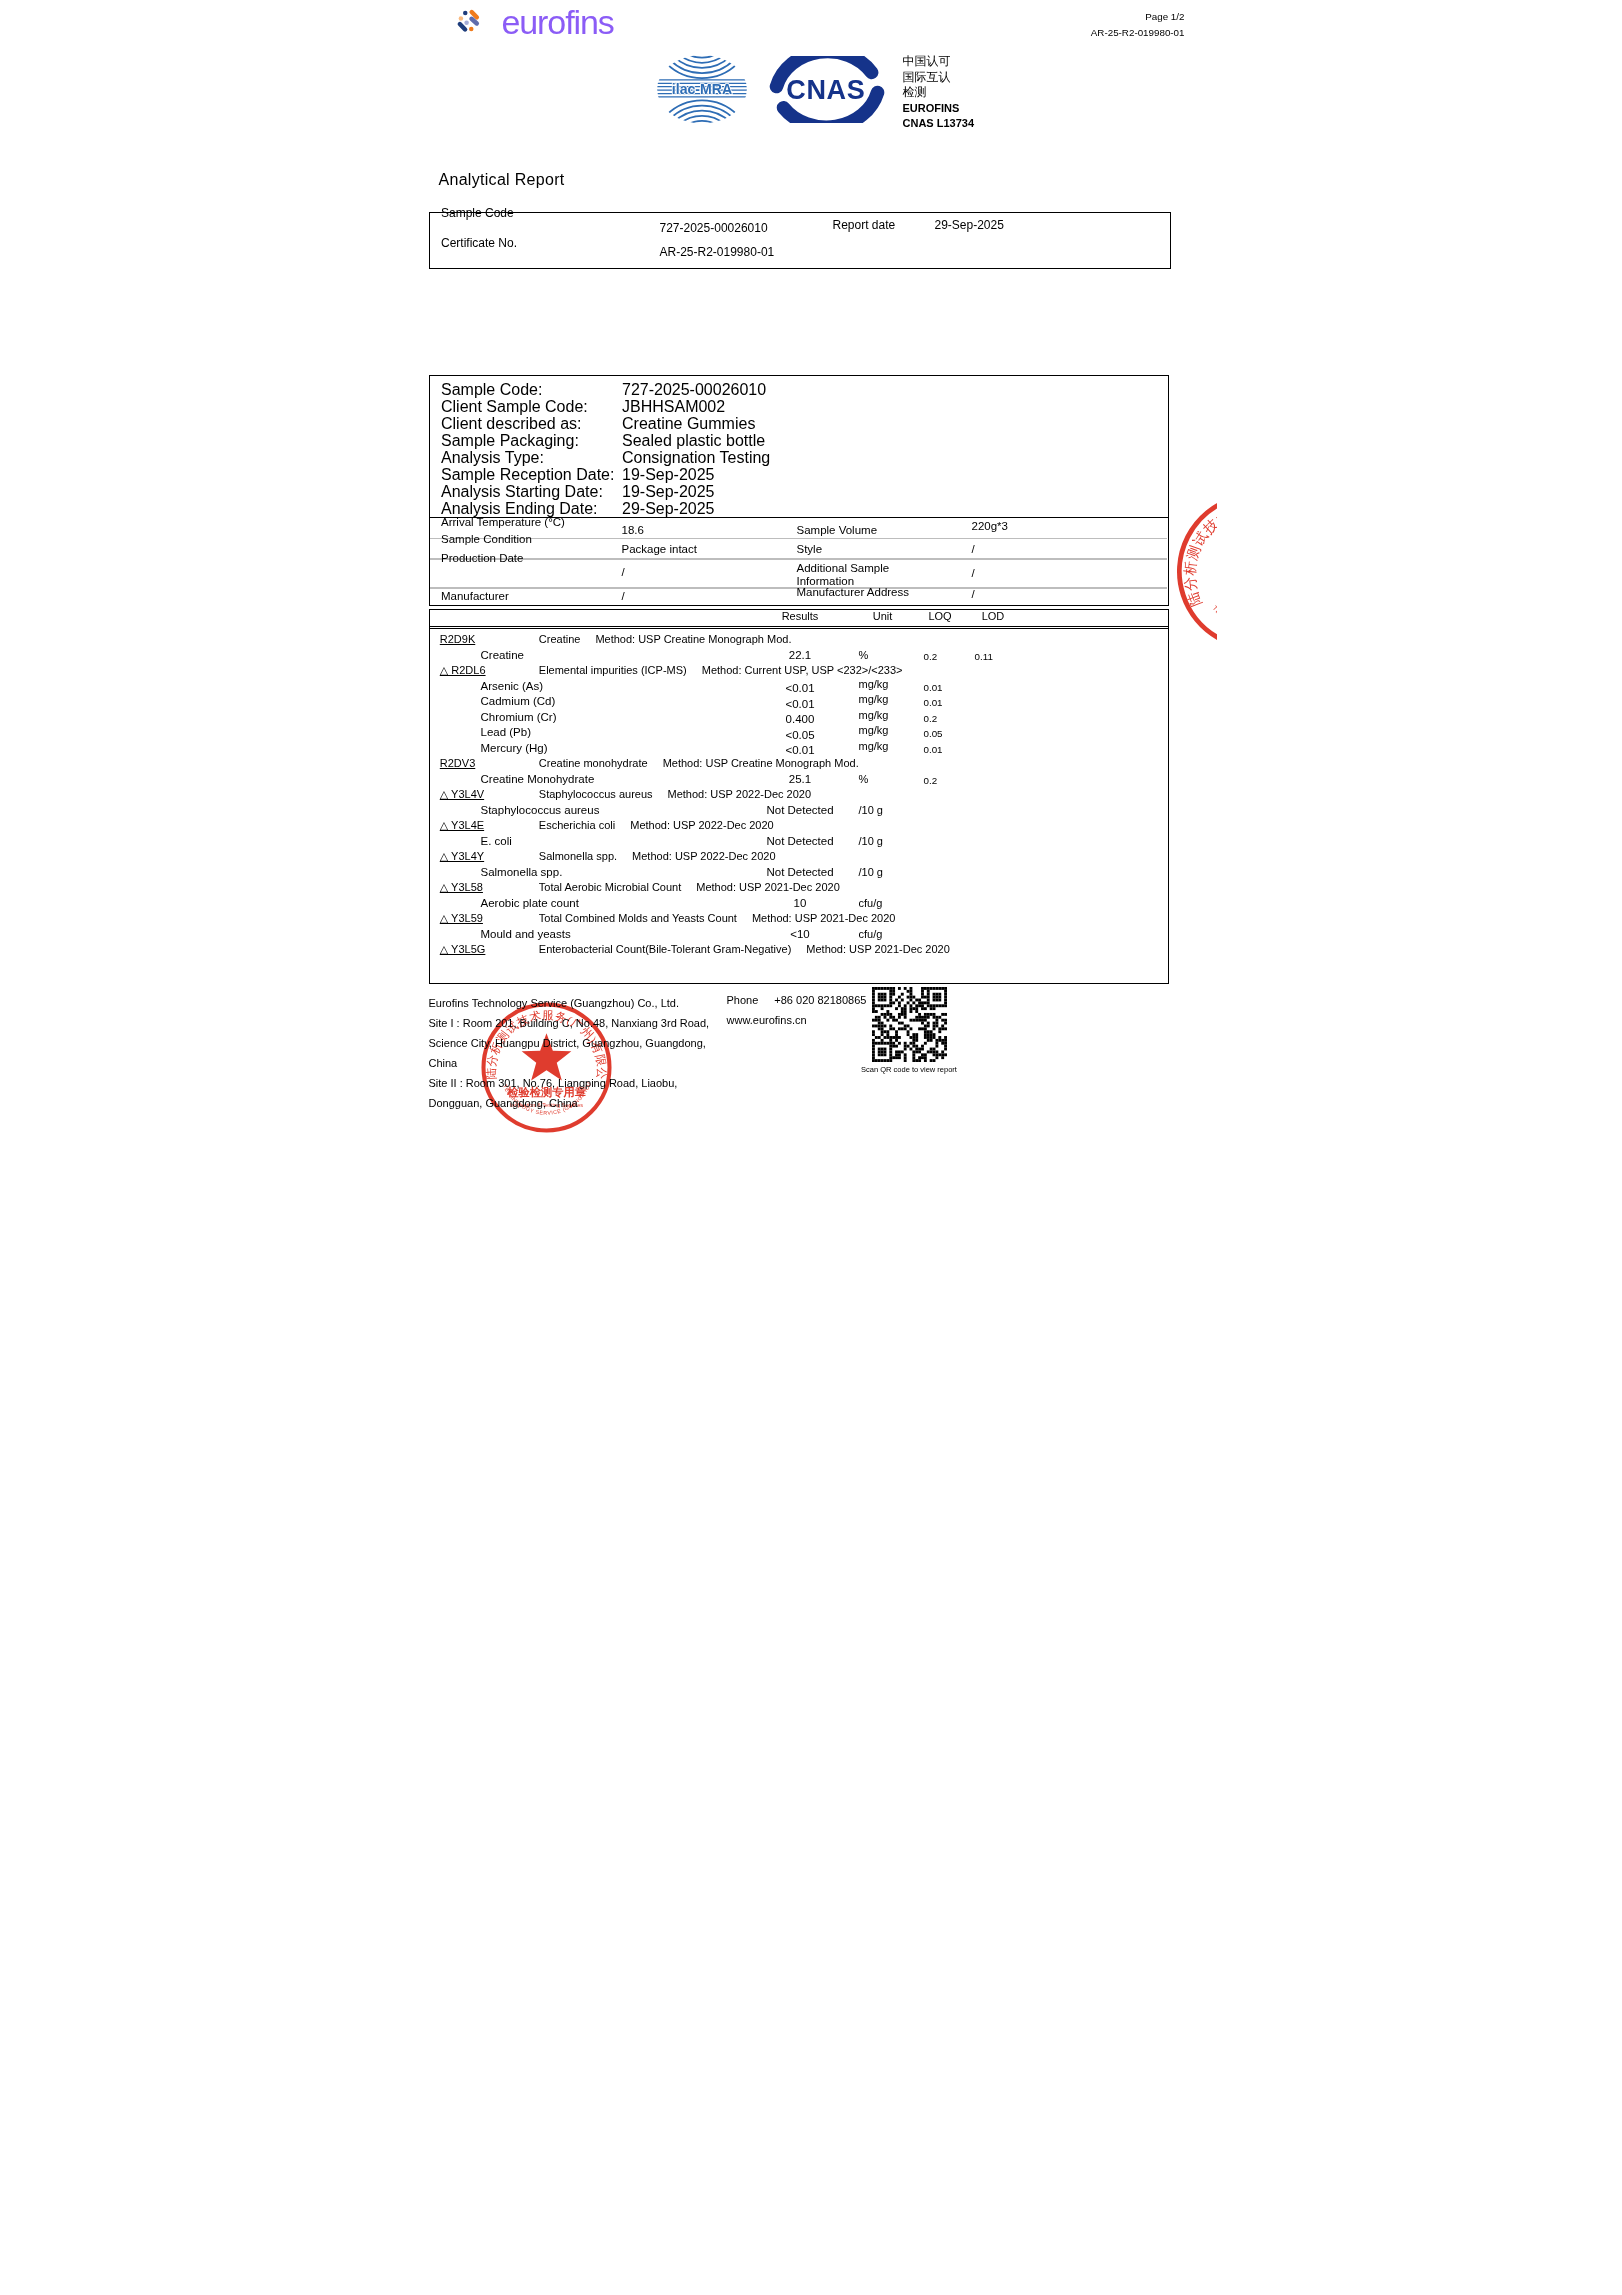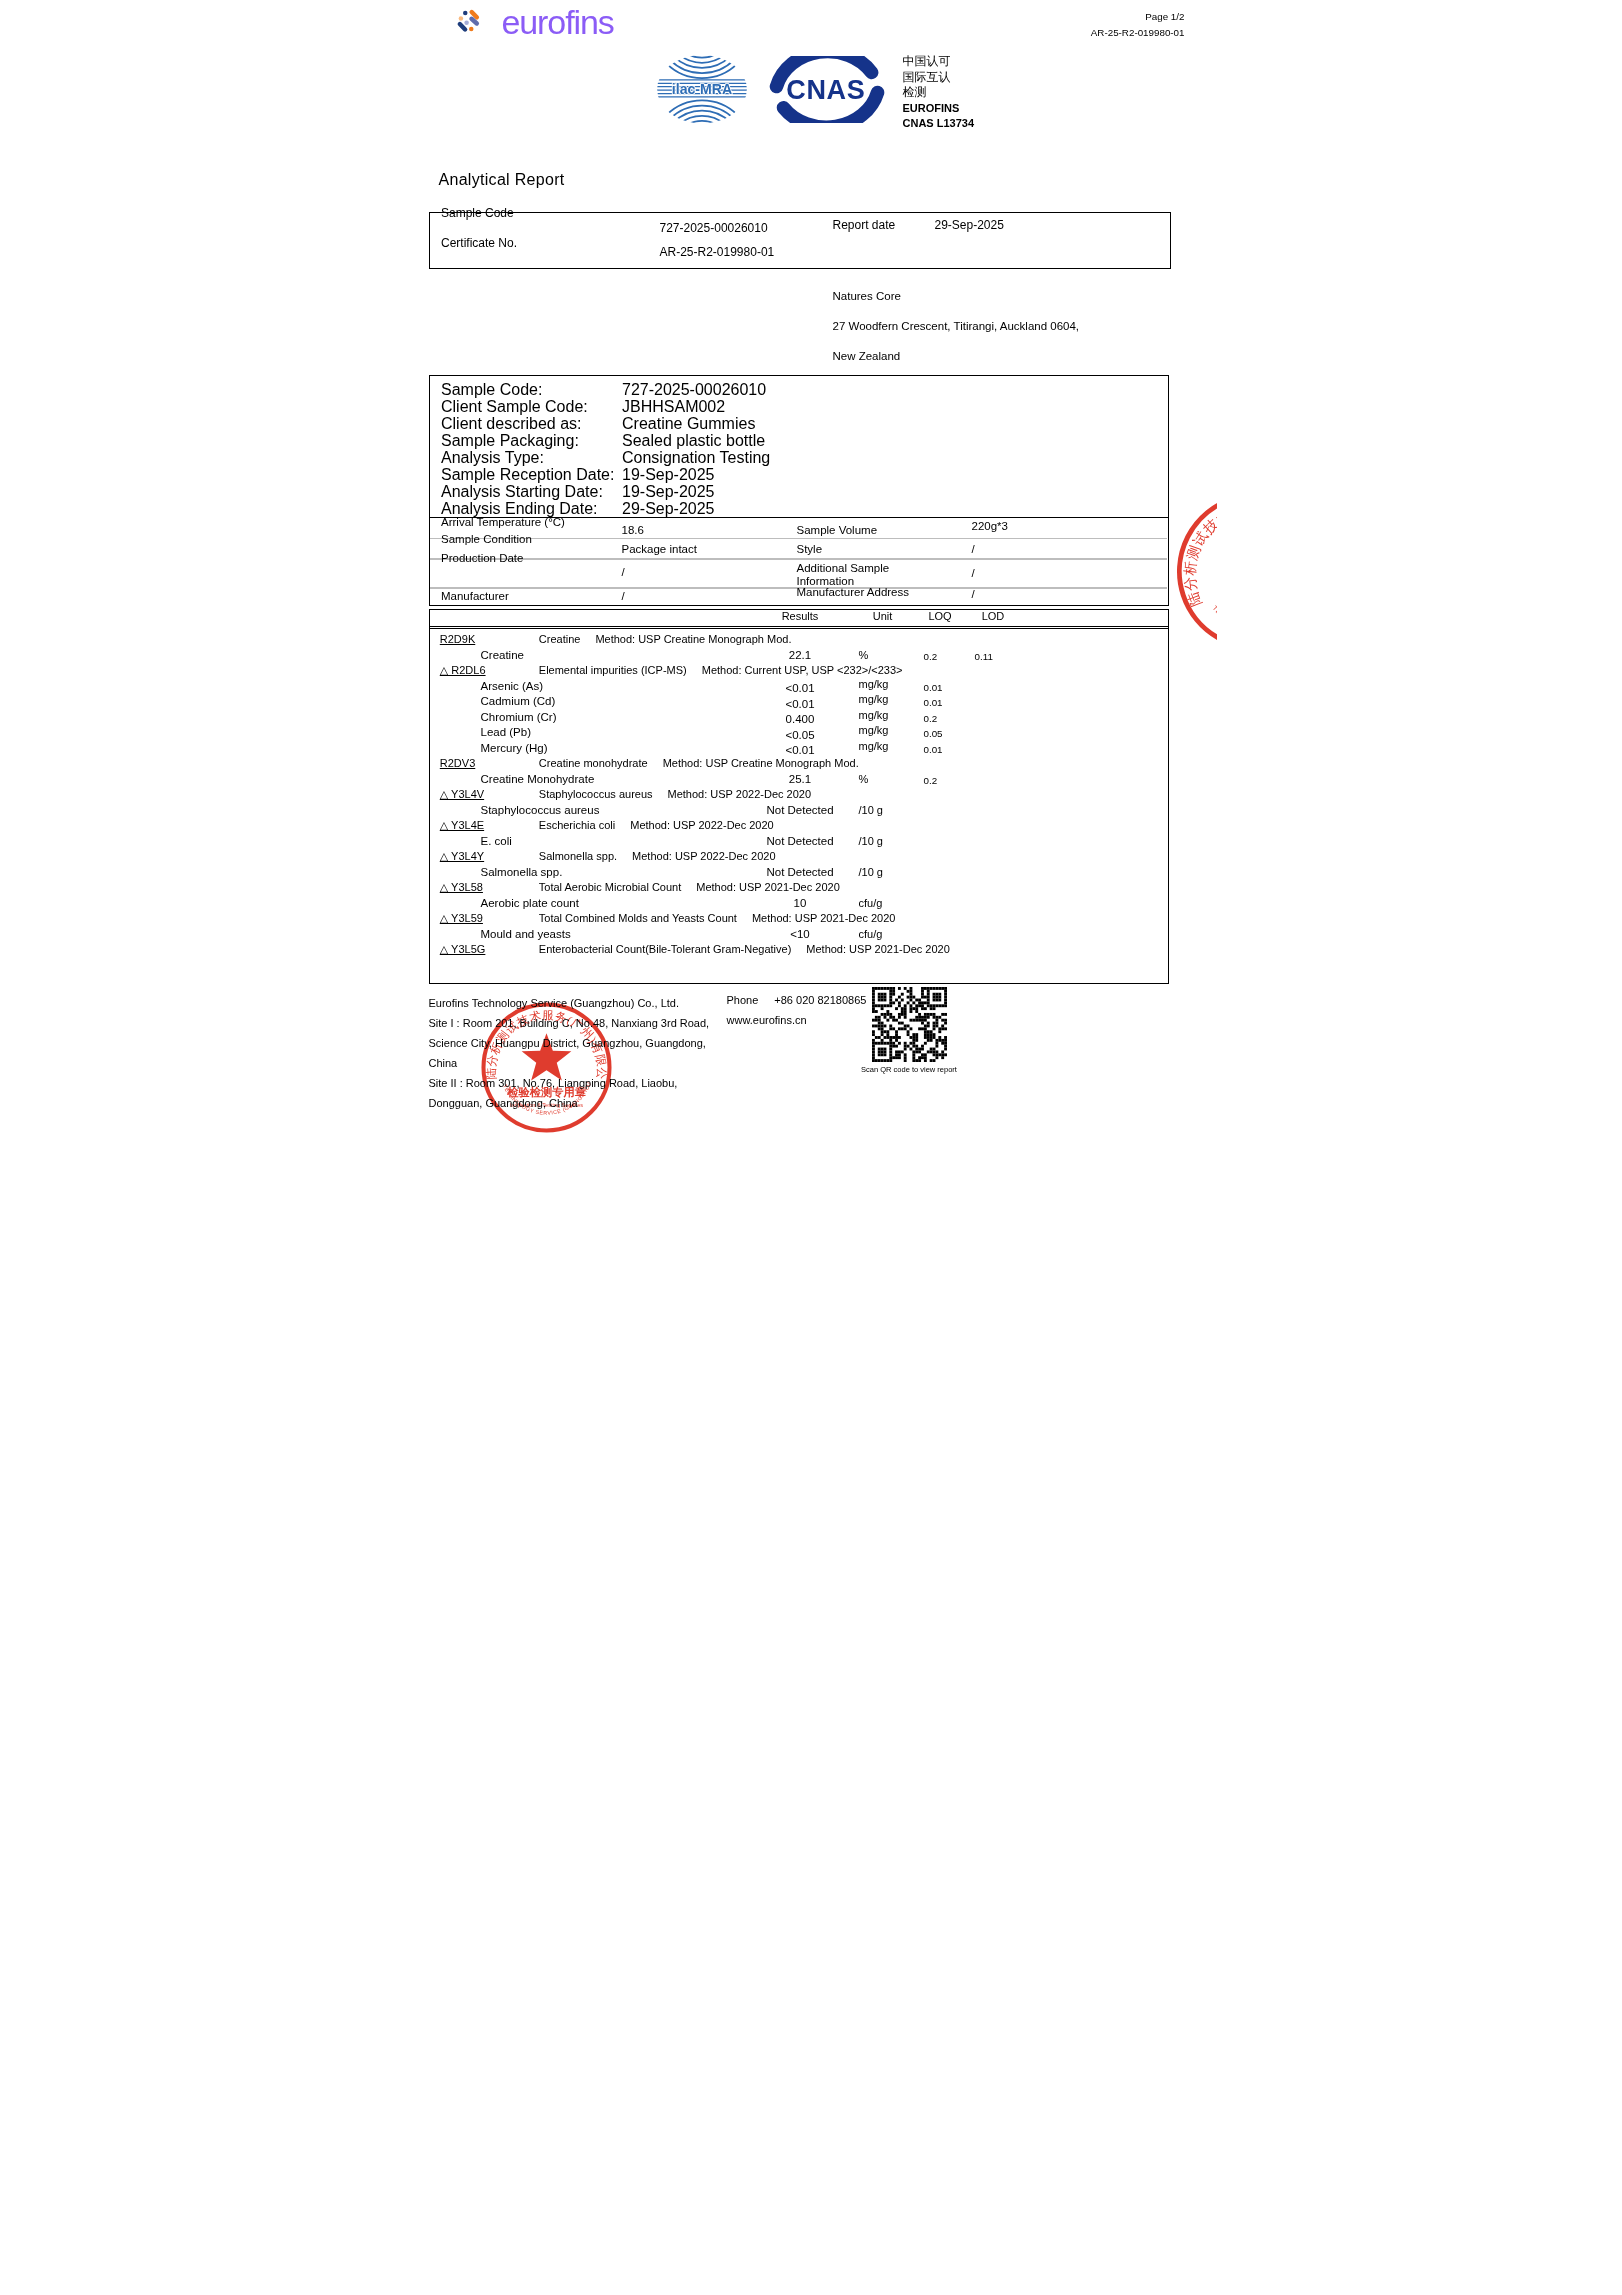--- a/index.html
+++ b/index.html
@@ -149,25 +149,20 @@
 
   <div class="box1">
     <span class="lab1">Sample Code</span>
     <span class="lab2">Certificate No.</span>
     <span class="val1">727-2025-00026010</span>
     <span class="val2">AR-25-R2-019980-01</span>
     <span class="rdl">Report date</span>
     <span class="rdv">29-Sep-2025</span>
   </div>
 
-  <div class="client">
-    <div>Natures Core</div>
-    <div>27 Woodfern Crescent, Titirangi, Auckland 0604,</div>
-    <div>New Zealand</div>
-  </div>
 
   <div class="box2">
     <div class="kv">
         <span class="k">Sample Code:</span>
         <span>727-2025-00026010</span>
       </div>
     <div class="kv">
         <span class="k">Client Sample Code:</span>
         <span>JBHHSAM002</span>
       </div>

